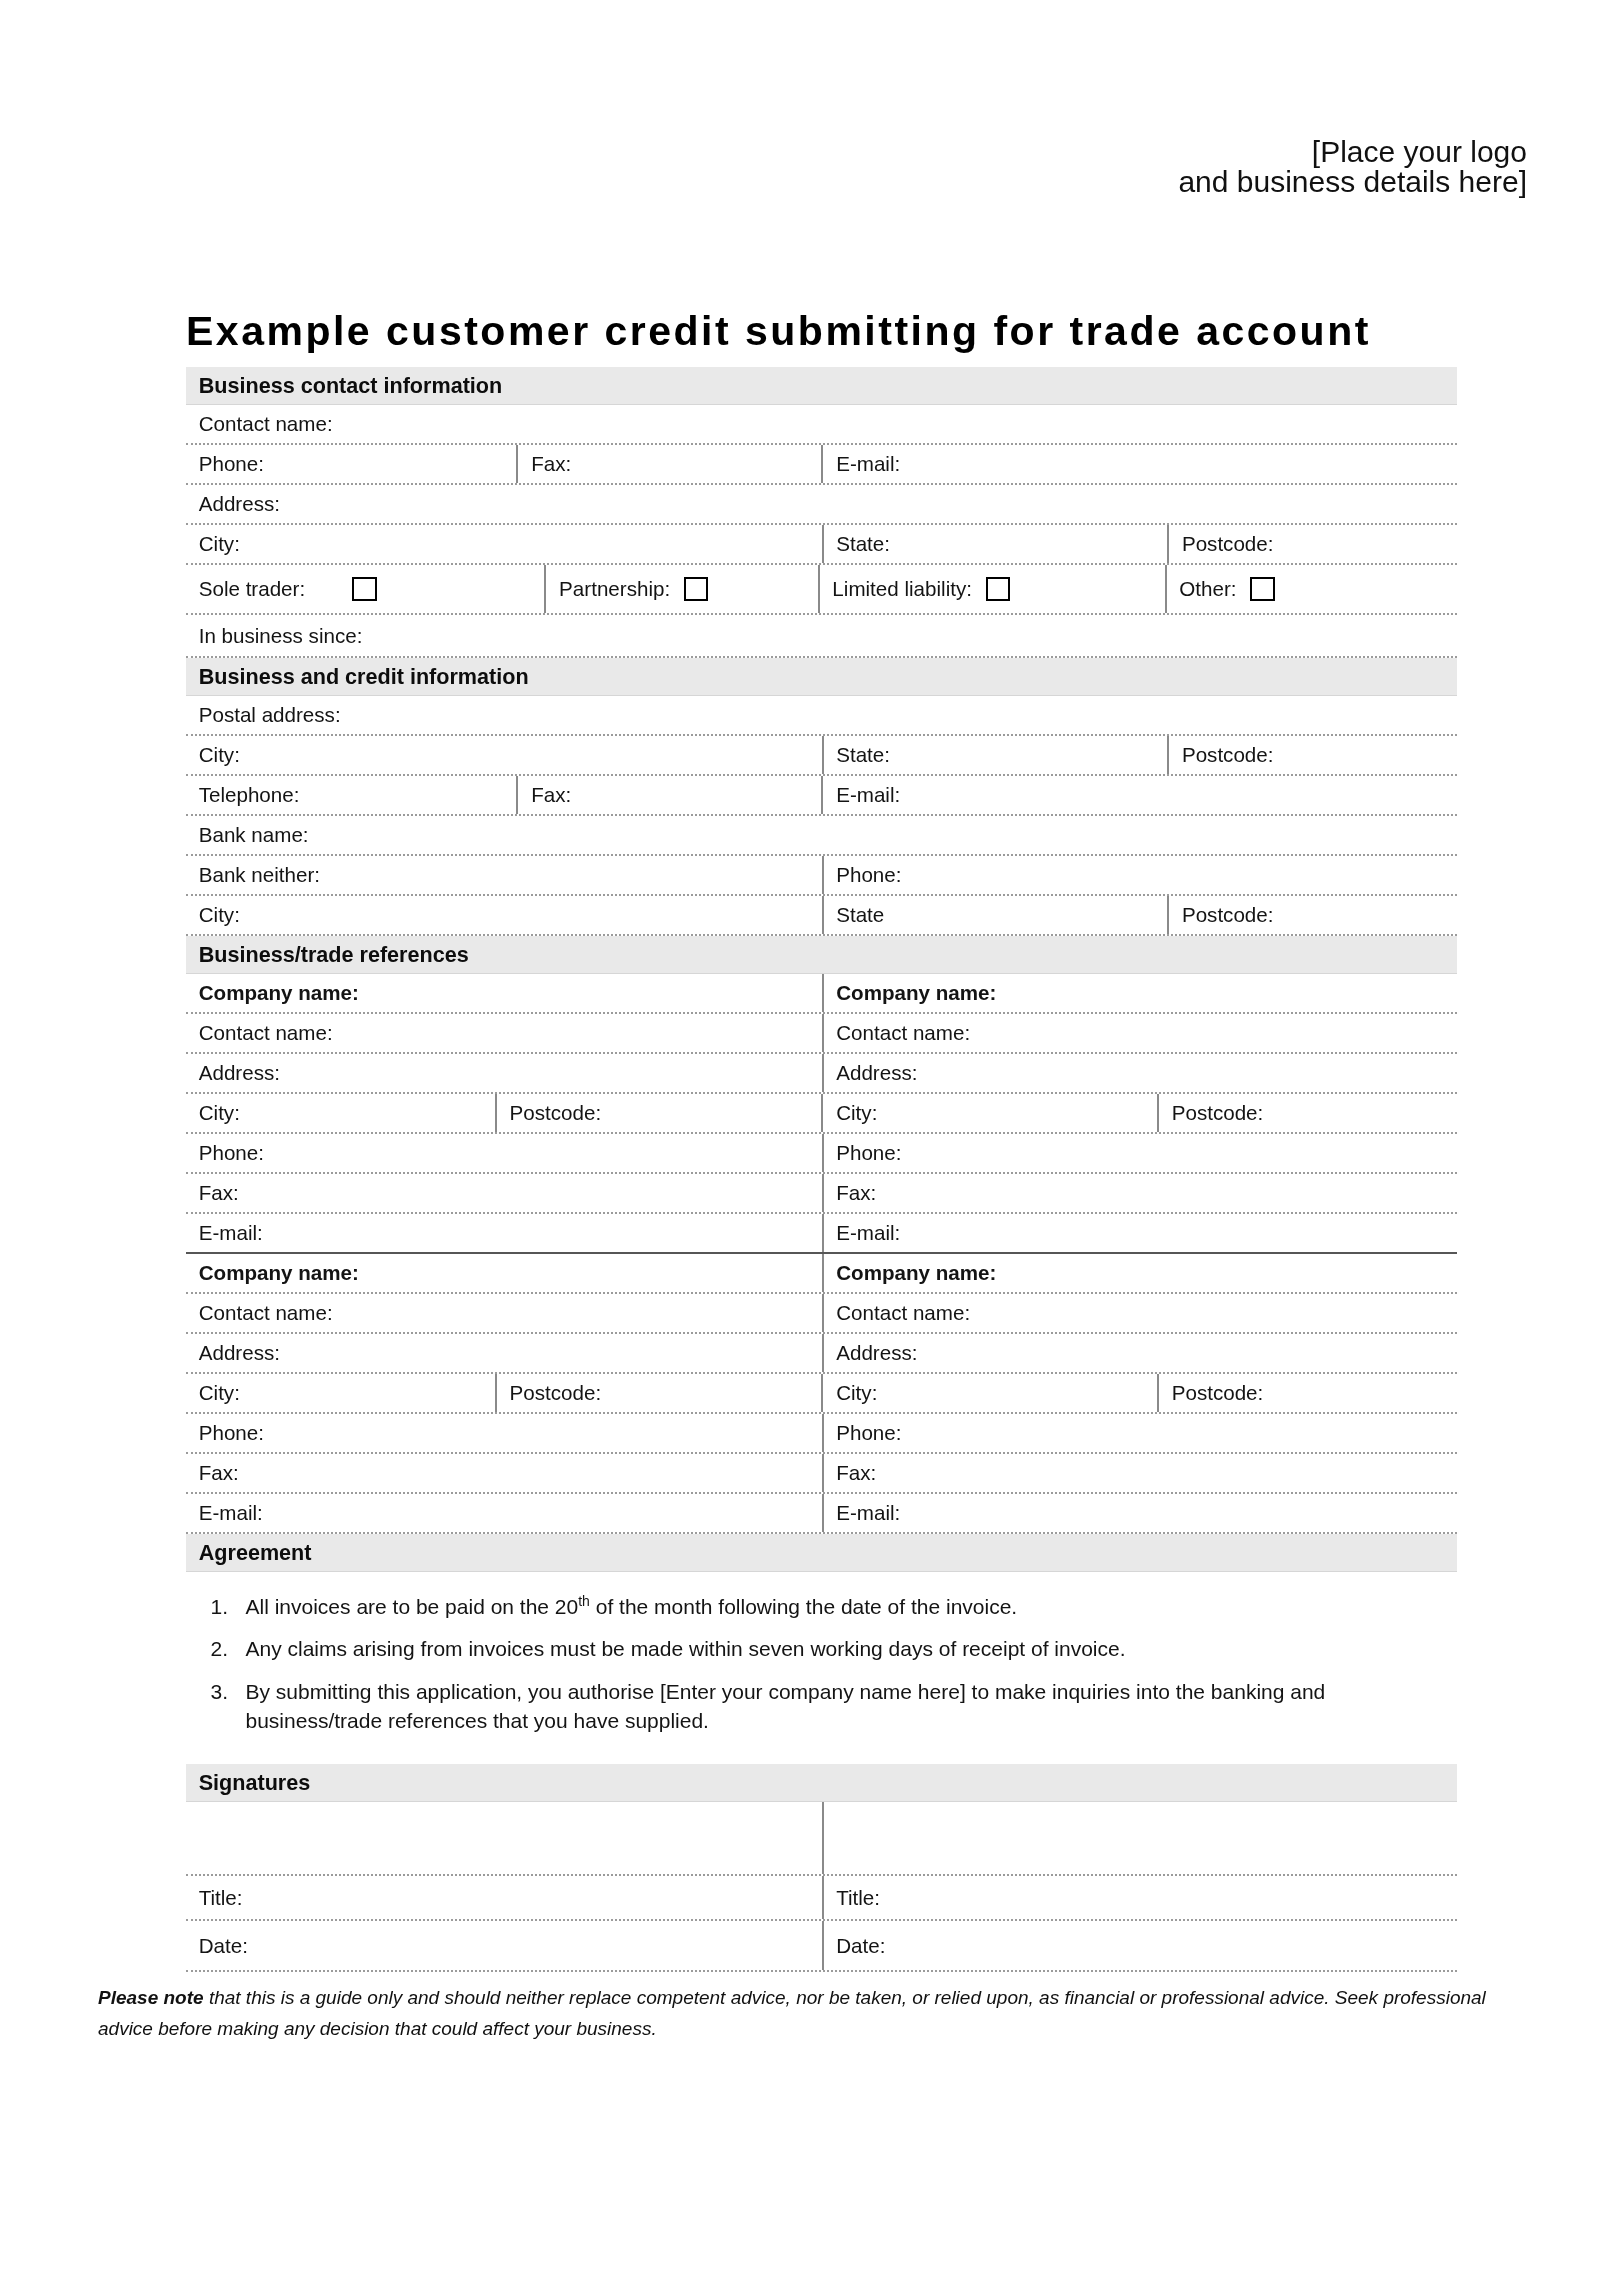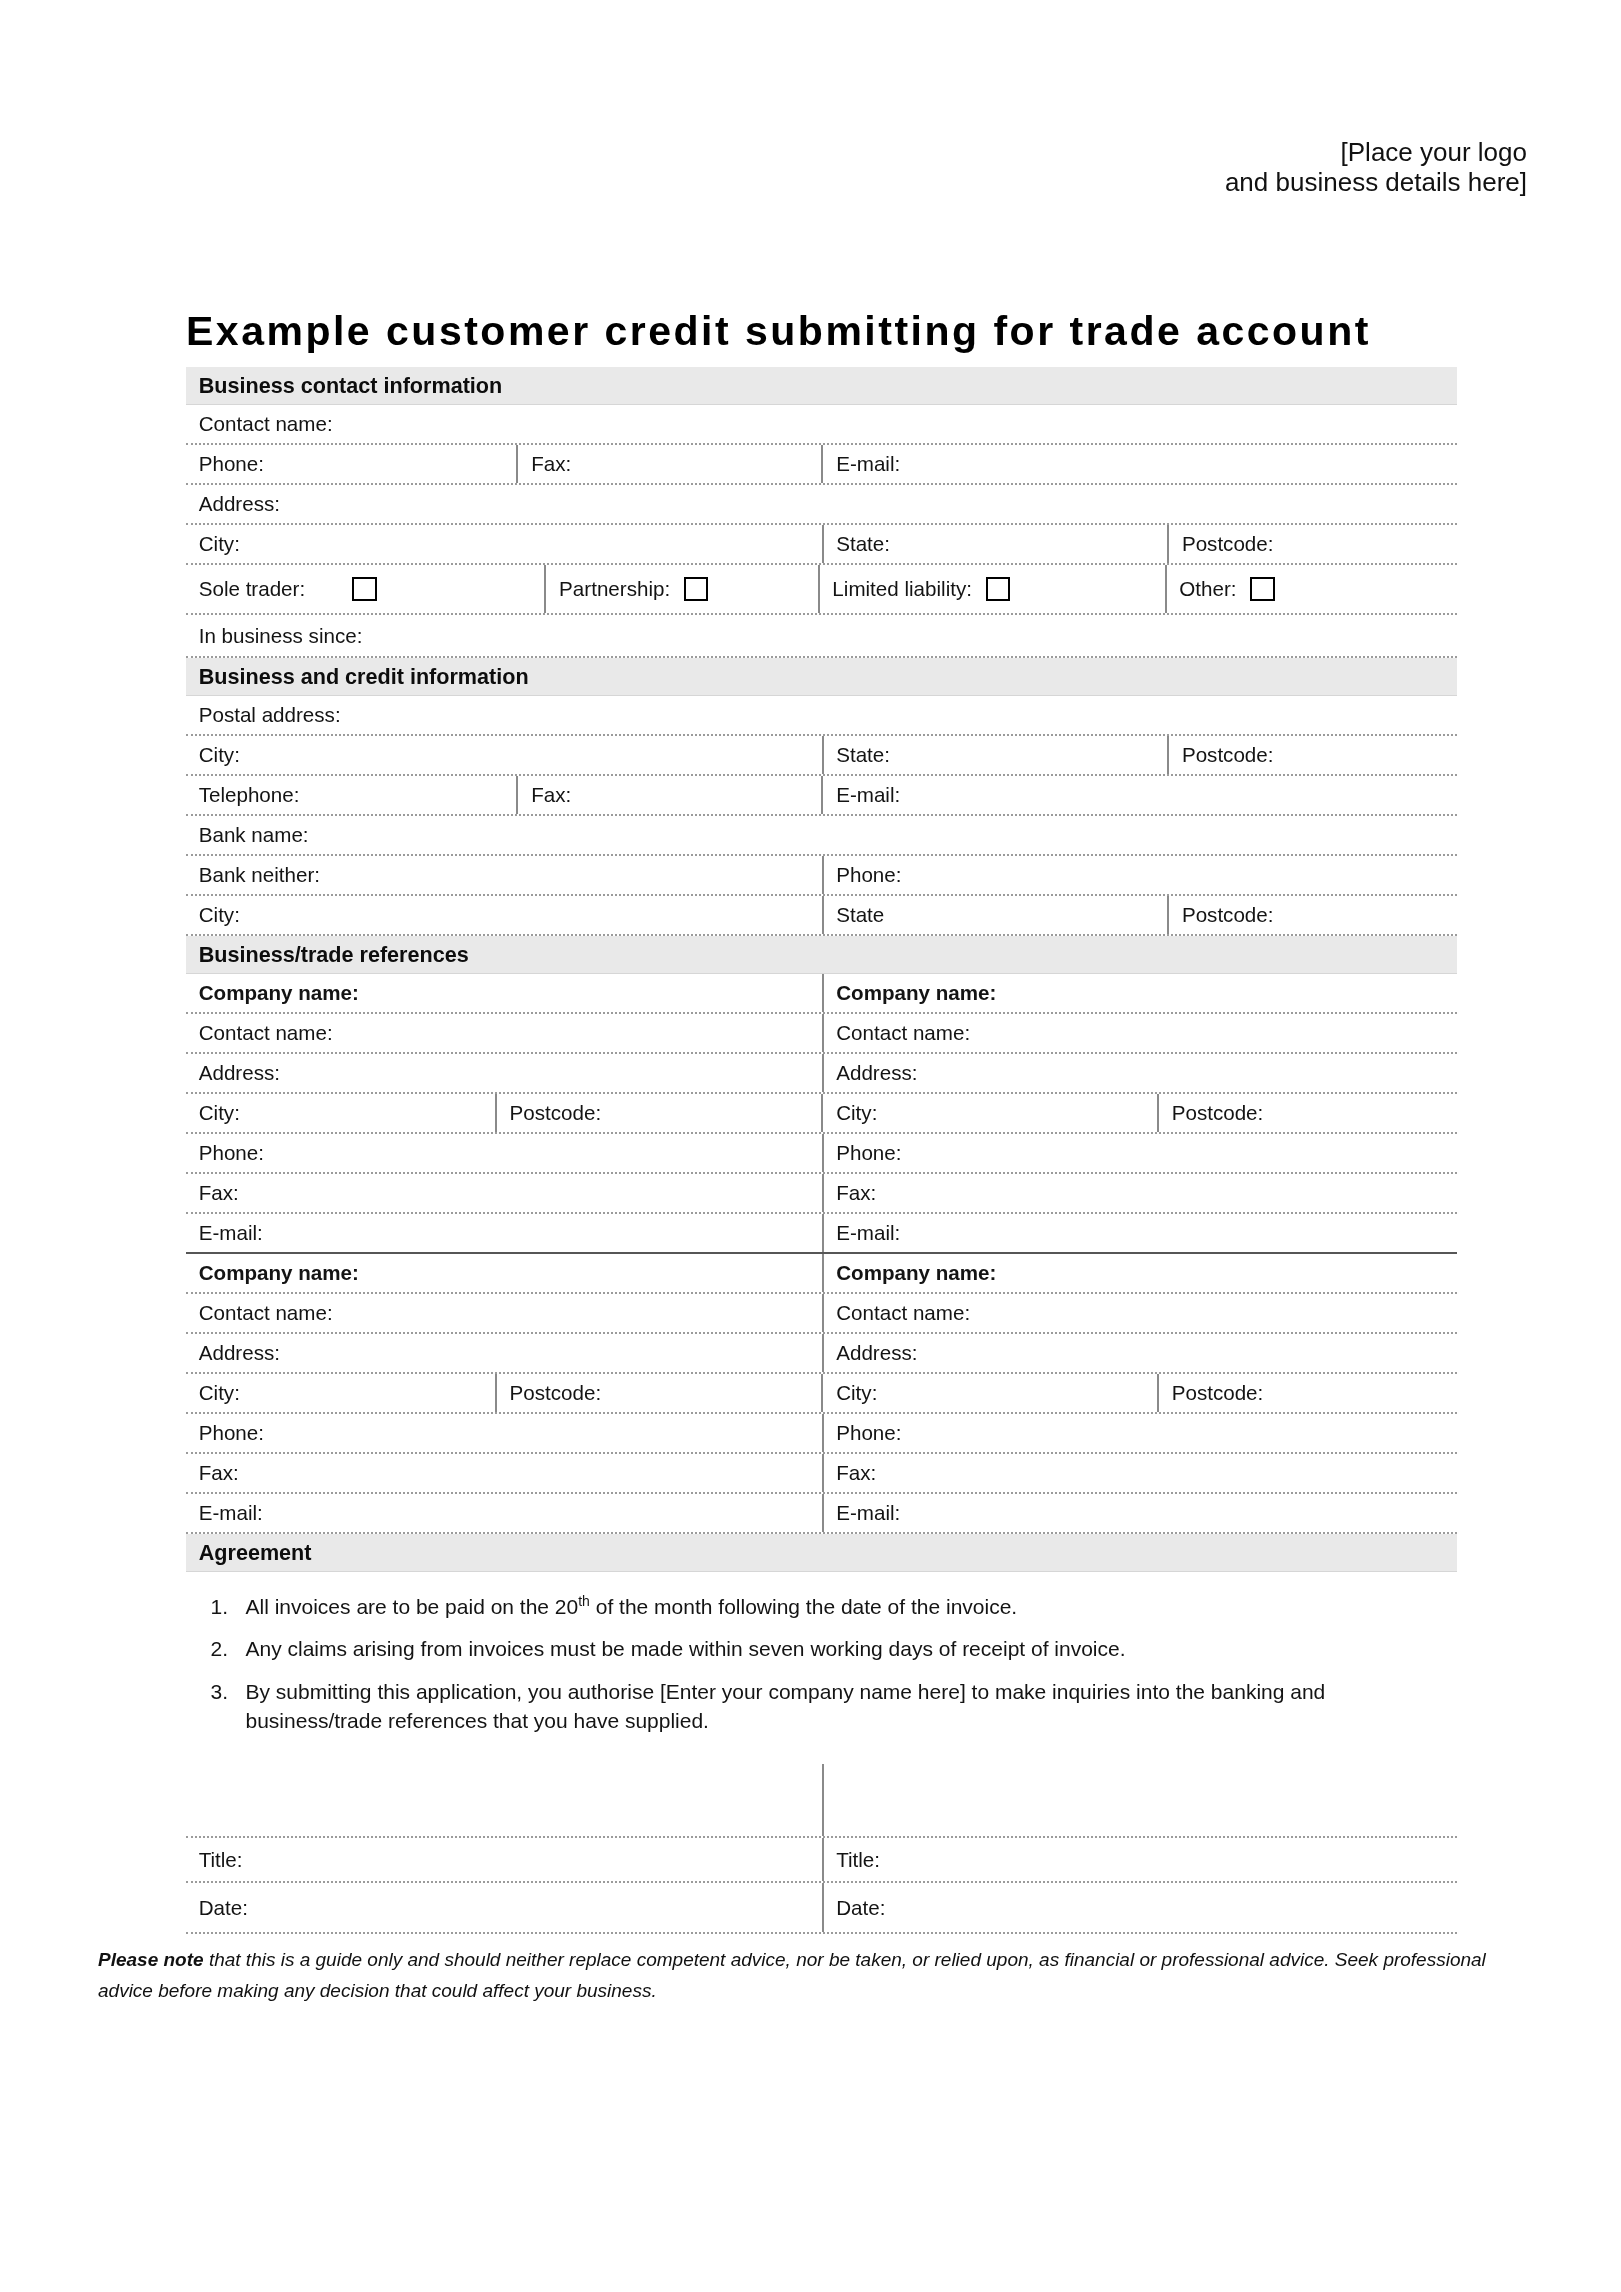--- a/index.html
+++ b/index.html
@@ -1,21 +1,21 @@
 <!DOCTYPE html>
 <html><head>
 <meta charset="utf-8">
 <style>
   * { box-sizing: border-box; margin: 0; padding: 0; }
   body { background: #ffffff; }
   .page {
     width: 1621px; height: 2293px; background: #ffffff; position: relative;
     font-family: "Liberation Sans", "DejaVu Sans", sans-serif; color: #161616; overflow: hidden;
   }
-  .logo { padding-top: 137px; margin-right: 94px; text-align: right; font-size: 26px; line-height: 30px; color: #111; }
+  .logo { padding-top: 137px; margin-right: 94px; text-align: right; font-size: 30px; line-height: 30px; color: #111; }
   .title {
     margin: 108px 0 0 186px; width: 1271px; font-size: 41px; font-weight: bold;
     letter-spacing: 2.5px; line-height: 52px; color: #000;
   }
   .formwrap { margin-left: 186px; width: 1271px; margin-top: 10px; }
   .bar {
     height: 38px; background: #e9e9e9; display: flex; align-items: center;
     padding-left: 12.7px; font-weight: bold; font-size: 21.6px; color: #0d0d0d;
     border-bottom: 1px solid #d6d6d6;
   }
@@ -381,20 +381,21 @@
       <div class="aitem">
         <span class="anum">2.</span>
         <span class="atext">Any claims arising from invoices must be made within seven working days of receipt of invoice.</span>
       </div>
       <div class="aitem">
         <span class="anum">3.</span>
         <span class="atext">By submitting this application, you authorise [Enter your company name here] to make inquiries into the banking and business/trade references that you have supplied.</span>
       </div>
     </div>
 
+    <div class="bar">Signatures</div>
 
     <div class="row sigblank">
       <div class="cell w-50"></div>
       <div class="cell w-50"></div>
     </div>
     <div class="row sigtitle">
       <div class="cell w-50">
         <span class="lbl">Title:</span>
         <span class="blank"></span>
       </div>

